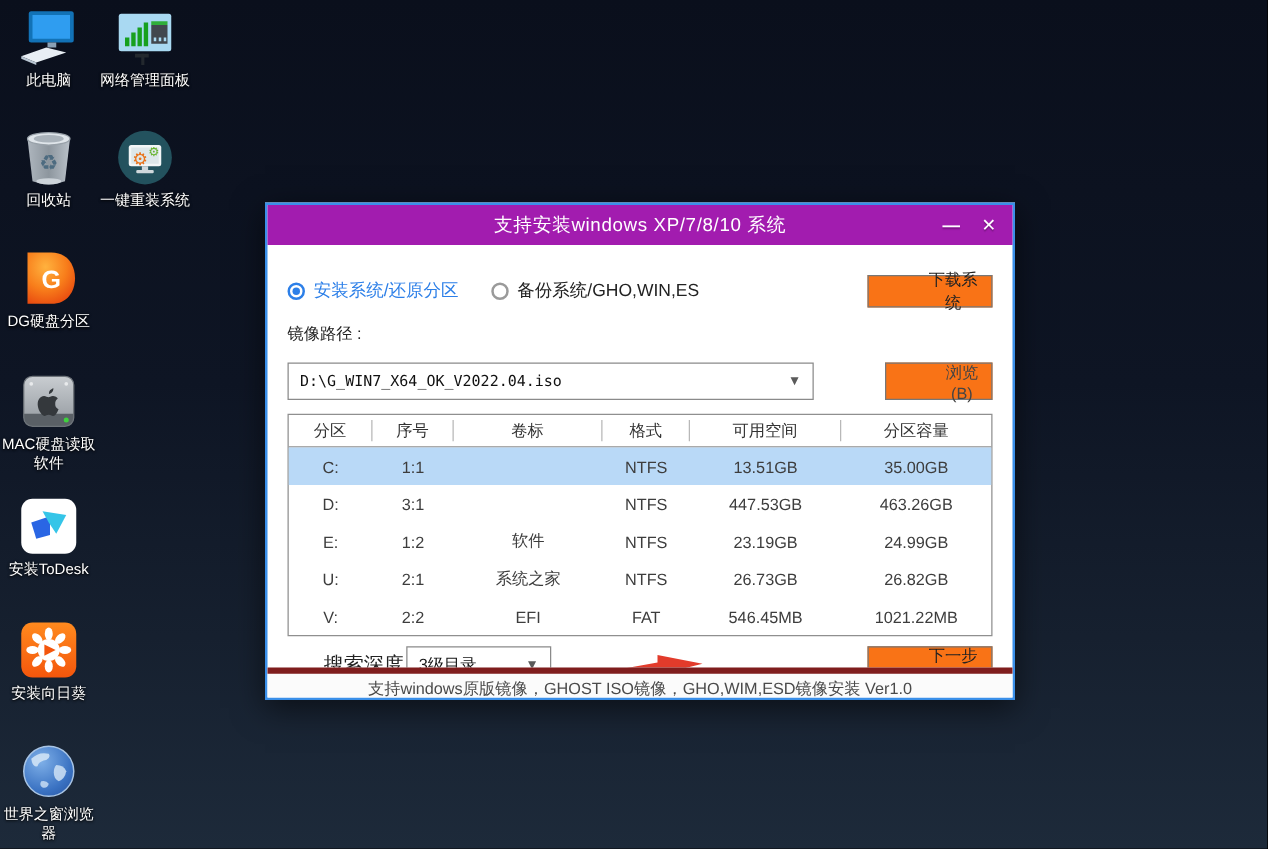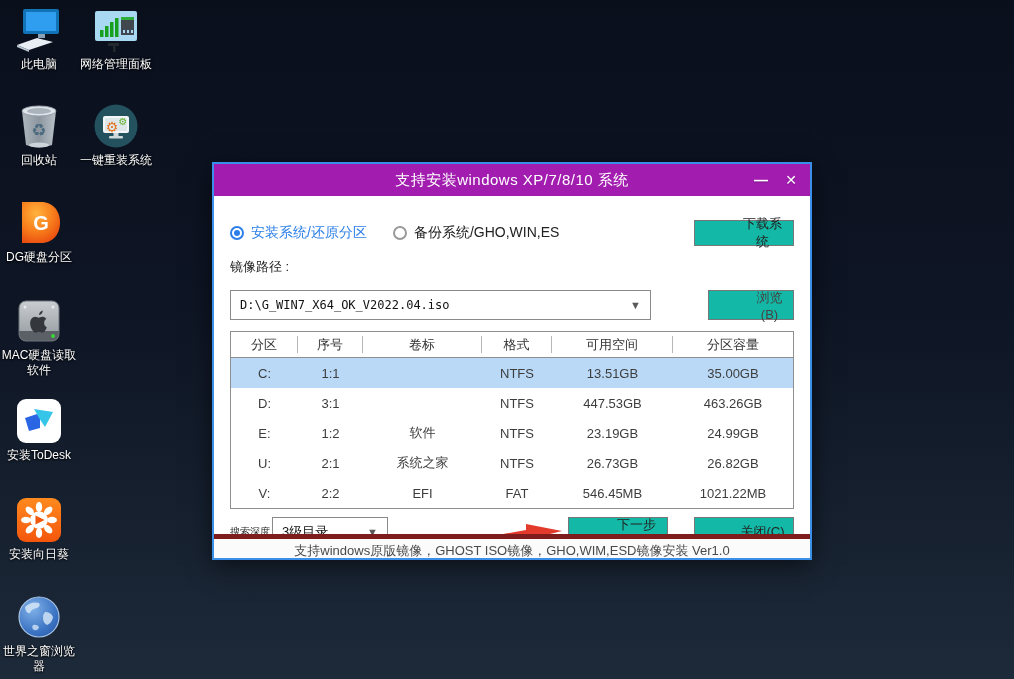--- a/index.html
+++ b/index.html
@@ -26,21 +26,21 @@
   .dlg-body{position:absolute;top:32px;left:0;right:0;bottom:24px;padding:12px 16px 0;}
   .row{display:flex;align-items:center;}
   .radios{margin-top:12px;height:26px;align-items:center;}
   .radio{display:flex;align-items:center;cursor:pointer;font-size:14px;color:#222;}
   .radio + .radio{margin-left:26px;}
   .rb{width:14px;height:14px;border-radius:50%;border:2px solid #9a9a9a;margin-right:7px;
     display:inline-flex;align-items:center;justify-content:center;background:#fff;}
   .radio.selected{color:#2c7fe8;}
   .radio.selected .rb{border-color:#2c7fe8;}
   .radio.selected .rb::after{content:"";width:6px;height:6px;border-radius:50%;background:#2c7fe8;}
-  .btn{background:#14b8a6;border:1px solid #777;color:#222;font-size:13px;cursor:pointer;
+  .btn{background:#f97316;border:1px solid #777;color:#222;font-size:13px;cursor:pointer;
     font-family:inherit;display:inline-flex;align-items:center;justify-content:center;padding-left:43px;}
   .btn.download{width:100px;height:26px;margin-left:auto;}
   .path-label{margin-top:12px;font-size:13px;color:#222;height:16px;}
   .pathrow{margin-top:16px;height:30px;gap:45px;}
   .combo{height:30px;border:1px solid #8a8a8a;background:#fff;display:flex;align-items:center;
     padding:0 9px;cursor:pointer;}
   .combo.path{flex:1;}
   .combo .val{font-family:"DejaVu Sans Mono","Liberation Mono",monospace;font-size:12px;color:#111;}
   .combo .arr{margin-left:auto;color:#5a5a5a;font-size:11px;padding-left:8px;}
   .btn.browse{width:86px;height:30px;margin-left:12px;color:#444;}
@@ -48,21 +48,21 @@
   .ptable{margin-top:11px;border:1px solid #8f8f8f;height:178px;font-size:13px;color:#3d3d3d;}
   .thead{display:flex;height:26px;border-bottom:1px solid #8f8f8f;align-items:center;color:#333;}
   .thead .cell{border-right:1px solid #b8b8b8;height:17px;line-height:17px;}
   .thead .cell:last-child{border-right:none;}
   .cell{text-align:center;}
   .c0{width:67px;} .c1{width:65px;} .c2{width:119px;} .c3{width:70px;} .c4{width:121px;} .c5{flex:1;}
   .trow{display:flex;height:30px;align-items:center;cursor:pointer;}
   .trow.selected{background:#b9d9f7;}
   
   .bottomrow{margin-top:8px;height:30px;position:relative;}
-  .depth-label{font-size:10px;color:#222;}
+  .depth-label{font-size:16px;color:#222;margin-left:29px;}
   .combo.depth{width:116px;margin-left:2px;}
   .combo.depth .val{font-family:inherit;font-size:13px;}
   .btn.next{width:100px;height:30px;margin-left:auto;}
   .btn.closebtn{width:100px;height:30px;margin-left:26px;}
   .red-arrow{position:absolute;left:228px;top:3px;pointer-events:none;}
   .dlg-footer{position:absolute;left:0;right:0;bottom:0;height:24px;background:#fbfbfb;
     border-top:5px solid #7f1d1d;text-align:center;font-size:13px;line-height:23px;color:#4a4a4a;}
 </style>
 </head>
 <body>
@@ -324,21 +324,20 @@
       <div class="row bottomrow">
         <span class="depth-label">搜索深度</span>
         <div class="combo depth">
           <span class="val">3级目录</span>
           <span class="arr">▼</span>
         </div>
         <svg class="red-arrow" width="106" height="26" viewBox="0 0 106 26">
           <polygon points="1,22 68,10 68,4 104,11 68,20 68,15" fill="#e23b2b"></polygon>
         </svg>
         <button class="btn next">下一步(N)</button>
-        <button class="btn closebtn">关闭(C)</button>
       </div>
 
     </div>
 
     <div class="dlg-footer">支持windows原版镜像，GHOST ISO镜像，GHO,WIM,ESD镜像安装 Ver1.0</div>
   </div>
 
 </div>
 
 </body></html>

